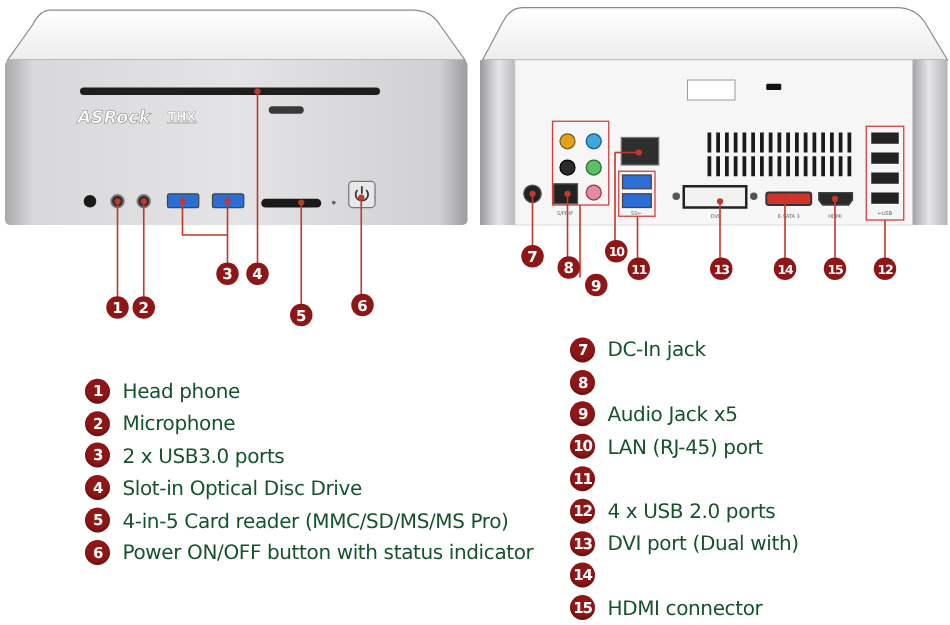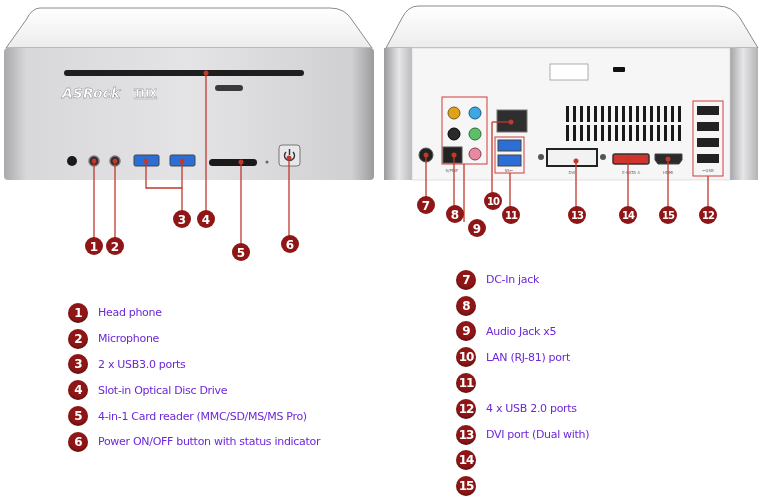--- a/index.html
+++ b/index.html
@@ -4,21 +4,21 @@
 <style>
   html, body { margin:0; padding:0; background:#ffffff; }
   body { width:760px; height:500px; position:relative; overflow:hidden; font-family:"DejaVu Sans", sans-serif; }
   #diagram { position:absolute; left:0; top:0; width:760px; height:280px; }
   .legend { position:absolute; margin:0; padding:0; list-style:none; }
   .legend li { display:flex; align-items:center; height:25.8px; }
   .badge { width:20px; height:20px; border-radius:50%; background:#8e1616; color:#fff;
            font-family:"DejaVu Sans", sans-serif; font-weight:bold; font-size:12px;
            display:flex; align-items:center; justify-content:center; margin-right:10px; flex:0 0 20px;
            box-shadow: inset 0 -2px 2px rgba(0,0,0,0.25); letter-spacing:-1px; }
-  .label { font-family:"DejaVu Sans", sans-serif; font-size:11px; color:#6d28d9; white-space:nowrap; letter-spacing:-0.3px; }
+  .label { font-family:"DejaVu Sans", sans-serif; font-size:16px; color:#14532d; white-space:nowrap; letter-spacing:-0.3px; }
   #legend-front { left:68px; top:300px; }
   #legend-rear { left:456px; top:267px; }
 </style>
 </head>
 <body>
 
 <svg id="diagram" width="760" height="280" viewBox="0 0 760 280">
   <defs>
     <linearGradient id="topGrad" x1="0" y1="0" x2="0" y2="1">
       <stop offset="0" stop-color="#ffffff"></stop>
@@ -257,21 +257,21 @@
   <li>
       <span class="badge">3</span>
       <span class="label">2 x USB3.0 ports</span>
     </li>
   <li>
       <span class="badge">4</span>
       <span class="label">Slot-in Optical Disc Drive</span>
     </li>
   <li>
       <span class="badge">5</span>
-      <span class="label">4-in-1 Card reader (MMC/SD/MS/MS Pro)</span>
+      <span class="label">4-in-5 Card reader (MMC/SD/MS/MS Pro)</span>
     </li>
   <li>
       <span class="badge">6</span>
       <span class="label">Power ON/OFF button with status indicator</span>
     </li>
 </ul>
 
 <ul id="legend-rear" class="legend">
   <li>
       <span class="badge">7</span>
@@ -279,32 +279,33 @@
     </li>
   <li>
       <span class="badge">8</span>
     </li>
   <li>
       <span class="badge">9</span>
       <span class="label">Audio Jack x5</span>
     </li>
   <li>
       <span class="badge">10</span>
-      <span class="label">LAN (RJ-81) port</span>
+      <span class="label">LAN (RJ-45) port</span>
     </li>
   <li>
       <span class="badge">11</span>
     </li>
   <li>
       <span class="badge">12</span>
       <span class="label">4 x USB 2.0 ports</span>
     </li>
   <li>
       <span class="badge">13</span>
       <span class="label">DVI port (Dual with)</span>
     </li>
   <li>
       <span class="badge">14</span>
     </li>
   <li>
       <span class="badge">15</span>
+      <span class="label">HDMI connector</span>
     </li>
 </ul>
 
 </body></html>

